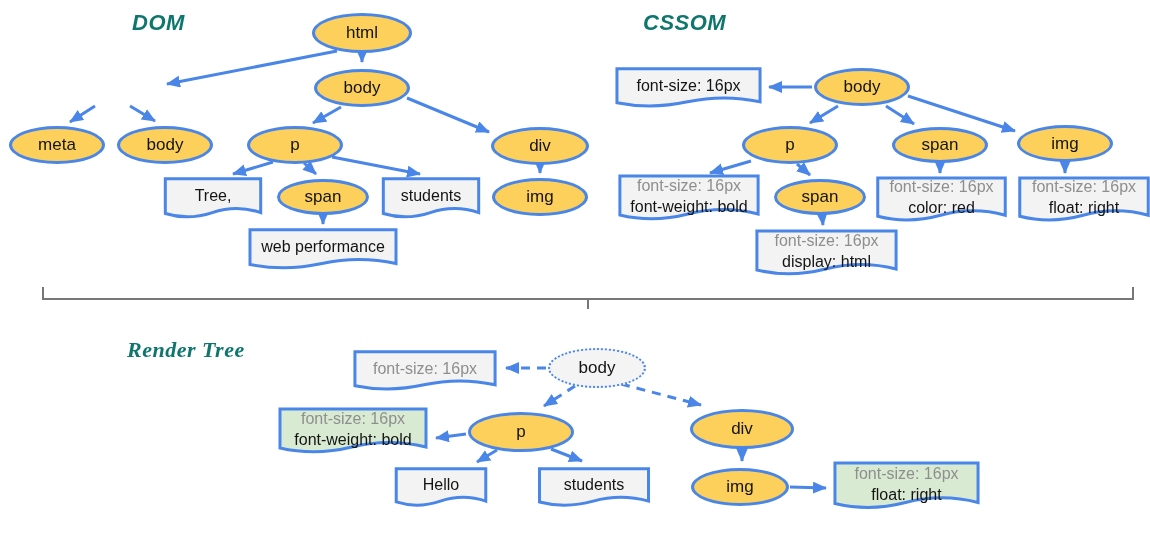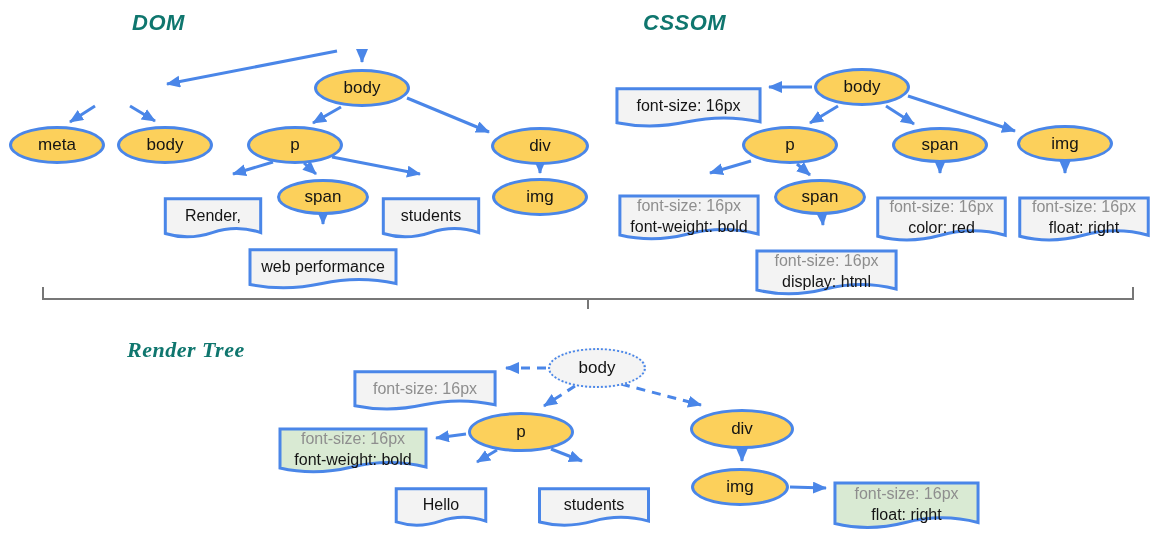--- a/index.html
+++ b/index.html
@@ -22,21 +22,21 @@
   .arrowhead{fill:var(--arrow);}
   .divider-path{stroke:var(--divider); stroke-width:2; fill:none;}
   .node{
     position:absolute; border:3px solid var(--node-border); border-radius:50%;
     background:var(--node-fill); display:flex; align-items:center; justify-content:center;
     font-size:17px; color:var(--text); box-sizing:border-box; white-space:nowrap;
   }
   .node.light{background:var(--render-body-fill); border:2.5px dotted var(--node-border);}
   .docbox{
     position:absolute; display:flex; flex-direction:column; align-items:center;
-    justify-content:center; padding-bottom:11px; box-sizing:border-box; text-align:center;margin-top:20px;
+    justify-content:center; padding-bottom:11px; box-sizing:border-box; text-align:center;
   }
   .doc-shape{position:absolute; left:0; top:0; width:100%; height:100%; overflow:visible;}
   .doc-path{stroke:var(--node-border); stroke-width:3; vector-effect:non-scaling-stroke;}
   .doc-path.gray{fill:var(--gray-box-fill);}
   .doc-path.green{fill:var(--green-box-fill);}
   .doc-line{position:relative; z-index:1; font-size:16px; line-height:21px; white-space:nowrap;}
   .t-dark{color:var(--text);}
   .t-muted{color:var(--muted-text);}
 </style>
 </head>
@@ -80,20 +80,23 @@
     <line class="arrow dashed" x1="621" y1="384" x2="701" y2="405" marker-end="url(#ah)"></line>
     <line class="arrow" x1="466" y1="434" x2="436" y2="438" marker-end="url(#ah)"></line>
     <line class="arrow" x1="497" y1="450" x2="477" y2="462" marker-end="url(#ah)"></line>
     <line class="arrow" x1="551" y1="449" x2="582" y2="461" marker-end="url(#ah)"></line>
     <line class="arrow" x1="742" y1="451" x2="742" y2="461" marker-end="url(#ah)"></line>
     <line class="arrow" x1="790" y1="487" x2="826" y2="488" marker-end="url(#ah)"></line>
   </svg>
 
   <div class="section-title" style="left:132px; top:10px;">DOM</div>
 
+  <div class="node" style="left:312px; top:13px; width:100px; height:40px;">
+      <span>html</span>
+    </div>
   <div class="node" style="left:314px; top:69px; width:96px; height:38px;">
       <span>body</span>
     </div>
   <div class="node" style="left:9px; top:126px; width:96px; height:38px;">
       <span>meta</span>
     </div>
   <div class="node" style="left:117px; top:126px; width:96px; height:38px;">
       <span>body</span>
     </div>
   <div class="node" style="left:247px; top:126px; width:96px; height:38px;">
@@ -106,21 +109,21 @@
       <span>span</span>
     </div>
   <div class="node" style="left:492px; top:178px; width:96px; height:38px;">
       <span>img</span>
     </div>
 
   <div class="docbox" style="left:164px; top:177px; width:98px; height:48px;">
     <svg class="doc-shape" viewBox="0 0 150 54" preserveAspectRatio="none">
         <path class="doc-path gray" d="M2,2 H148 V40 Q111,31 74,40 T2,41 Z"></path>
       </svg>
-    <span class="doc-line t-dark">Render,</span>
+    <span class="doc-line t-dark">Tree,</span>
   </div>
   <div class="docbox" style="left:382px; top:177px; width:98px; height:48px;">
     <svg class="doc-shape" viewBox="0 0 150 54" preserveAspectRatio="none">
         <path class="doc-path gray" d="M2,2 H148 V40 Q111,31 74,40 T2,41 Z"></path>
       </svg>
     <span class="doc-line t-dark">students</span>
   </div>
   <div class="docbox" style="left:248px; top:228px; width:150px; height:48px;">
     <svg class="doc-shape" viewBox="0 0 150 54" preserveAspectRatio="none">
         <path class="doc-path gray" d="M2,2 H148 V40 Q111,31 74,40 T2,41 Z"></path>

